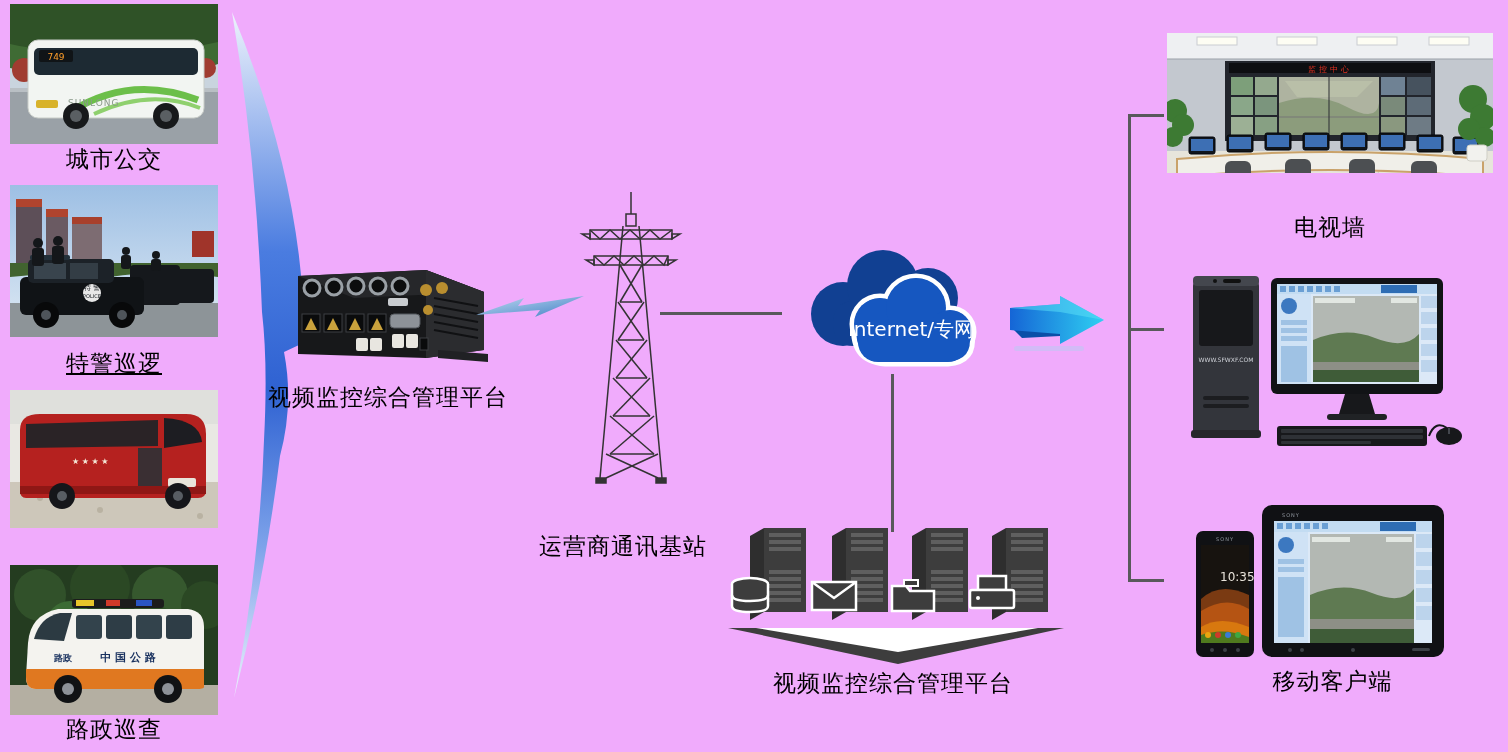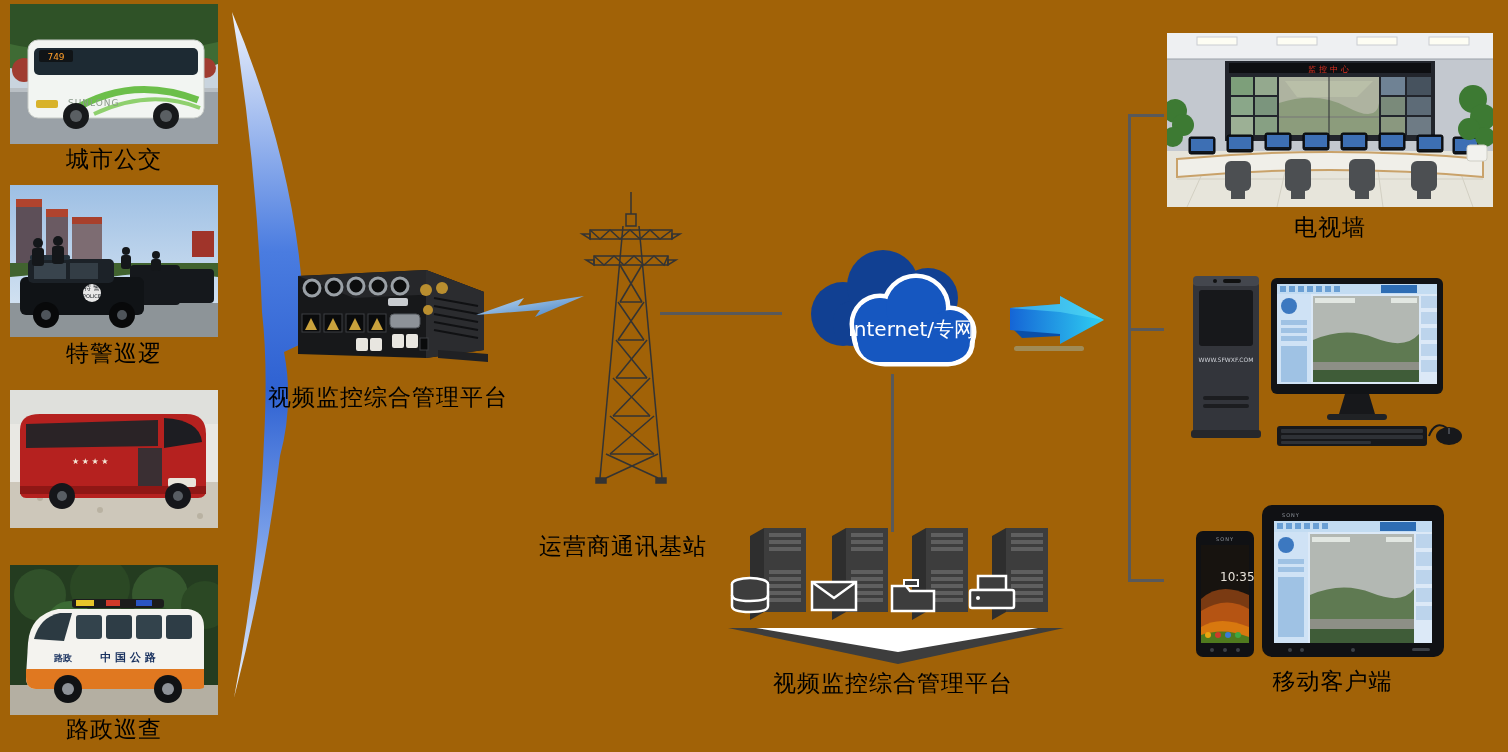--- a/index.html
+++ b/index.html
@@ -1,16 +1,16 @@
 <!DOCTYPE html>
 <html><head>
 <meta charset="utf-8">
 <style>
   html,body{margin:0;padding:0;background:#fff;}
-  .canvas{position:relative;width:1508px;height:752px;background:#a16207;overflow:hidden;
+  .canvas{position:relative;width:1508px;height:752px;background:#f0abfc;overflow:hidden;
           font-family:"DejaVu Sans","Liberation Sans",sans-serif;}
   .abs{position:absolute;text-align:right;}
   .cap{position:absolute;text-align:center;color:#000;font-size:23px;letter-spacing:1px;
        font-family:"DejaVu Sans","Liberation Sans",sans-serif;}
   .line{position:absolute;background:#58595b;}
   svg{display:block;}
   .photo{position:absolute;overflow:hidden;}
 </style>
 </head>
 <body>
@@ -88,21 +88,21 @@
           <circle cx="48" cy="56" r="5"></circle>
             <rect x="42" y="61" width="12" height="18" rx="3"></rect>
           <circle cx="116" cy="66" r="4"></circle>
             <rect x="111" y="70" width="10" height="14" rx="3"></rect>
           <circle cx="146" cy="70" r="4"></circle>
             <rect x="141" y="74" width="10" height="12" rx="3"></rect>
         </g>
       </g>
     </svg>
   </div>
-  <div class="cap" style="left:10px;top:338px;width:208px;">特警巡逻</div>
+  <div class="cap" style="left:10px;top:348px;width:208px;text-decoration:underline;">特警巡逻</div>
 
   <div class="photo" style="left:10px;top:390px;width:208px;height:138px;">
     <svg width="208" height="138" viewBox="0 0 208 138">
       <rect x="0" y="0" width="208" height="138" fill="#e9e8e3"></rect>
       <rect x="0" y="0" width="208" height="34" fill="#dfe0dc"></rect>
       <rect x="0" y="92" width="208" height="46" fill="#cdc7ba"></rect>
       <circle cx="30" cy="108" r="3" fill="#b9b2a2"></circle>
         <circle cx="90" cy="120" r="3" fill="#b9b2a2"></circle>
       <circle cx="160" cy="112" r="3" fill="#b9b2a2"></circle>
         <circle cx="190" cy="126" r="3" fill="#b9b2a2"></circle>
@@ -401,21 +401,21 @@
       <polygon points="4,14 54,10 54,2 98,26 54,18" fill="#5adcf5" opacity="0.55"></polygon>
       <rect x="8" y="52" width="70" height="5" rx="2.5" fill="#9fd9ee" opacity="0.35"></rect>
     </svg>
   </div>
 
   <div class="line" style="left:1128px;top:114px;width:3px;height:468px;"></div>
   <div class="line" style="left:1128px;top:114px;width:36px;height:3px;"></div>
   <div class="line" style="left:1128px;top:328px;width:36px;height:3px;"></div>
   <div class="line" style="left:1128px;top:579px;width:36px;height:3px;"></div>
 
-  <div class="photo" style="left:1167px;top:33px;width:326px;height:174px;">
+  <div class="photo" style="left:1167px;top:33px;width:326px;height:140px;">
     <svg width="326" height="174" viewBox="0 0 326 174">
       <rect x="0" y="0" width="326" height="174" fill="#c3c8cf"></rect>
       <rect x="0" y="0" width="326" height="26" fill="#eef0f2"></rect>
       <g fill="#fdfdf3" stroke="#c9ccd1">
         <rect x="30" y="4" width="40" height="8"></rect>
           <rect x="110" y="4" width="40" height="8"></rect>
         <rect x="190" y="4" width="40" height="8"></rect>
           <rect x="262" y="4" width="40" height="8"></rect>
       </g>
       <line x1="0" y1="26" x2="326" y2="26" stroke="#9ba1a9"></line>

